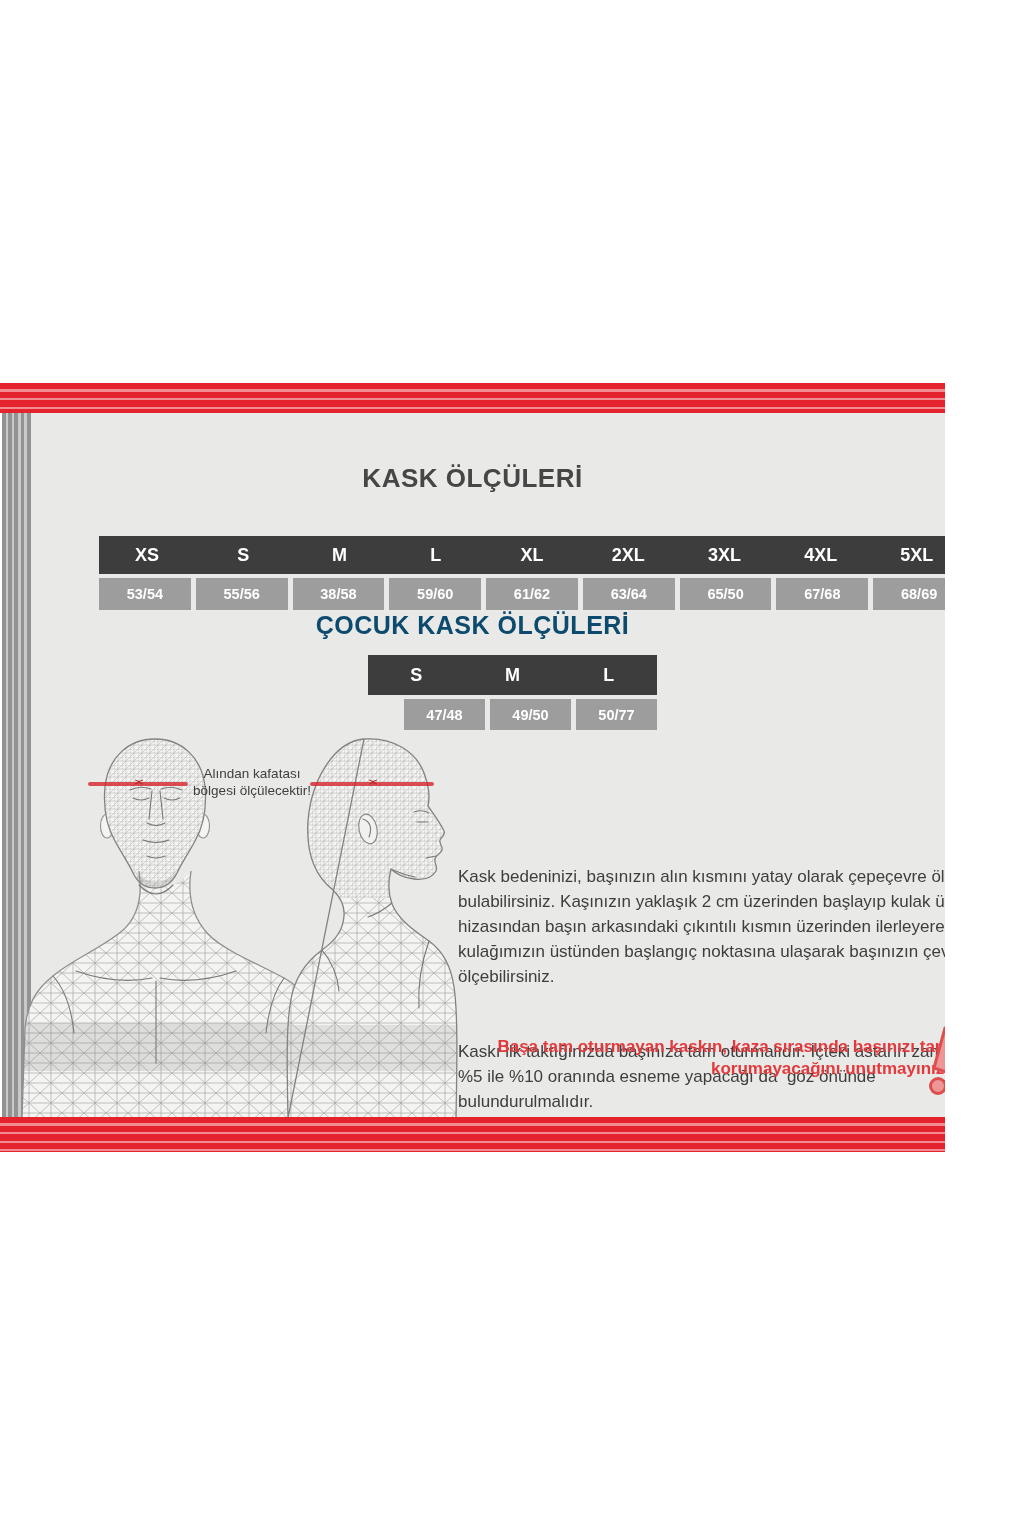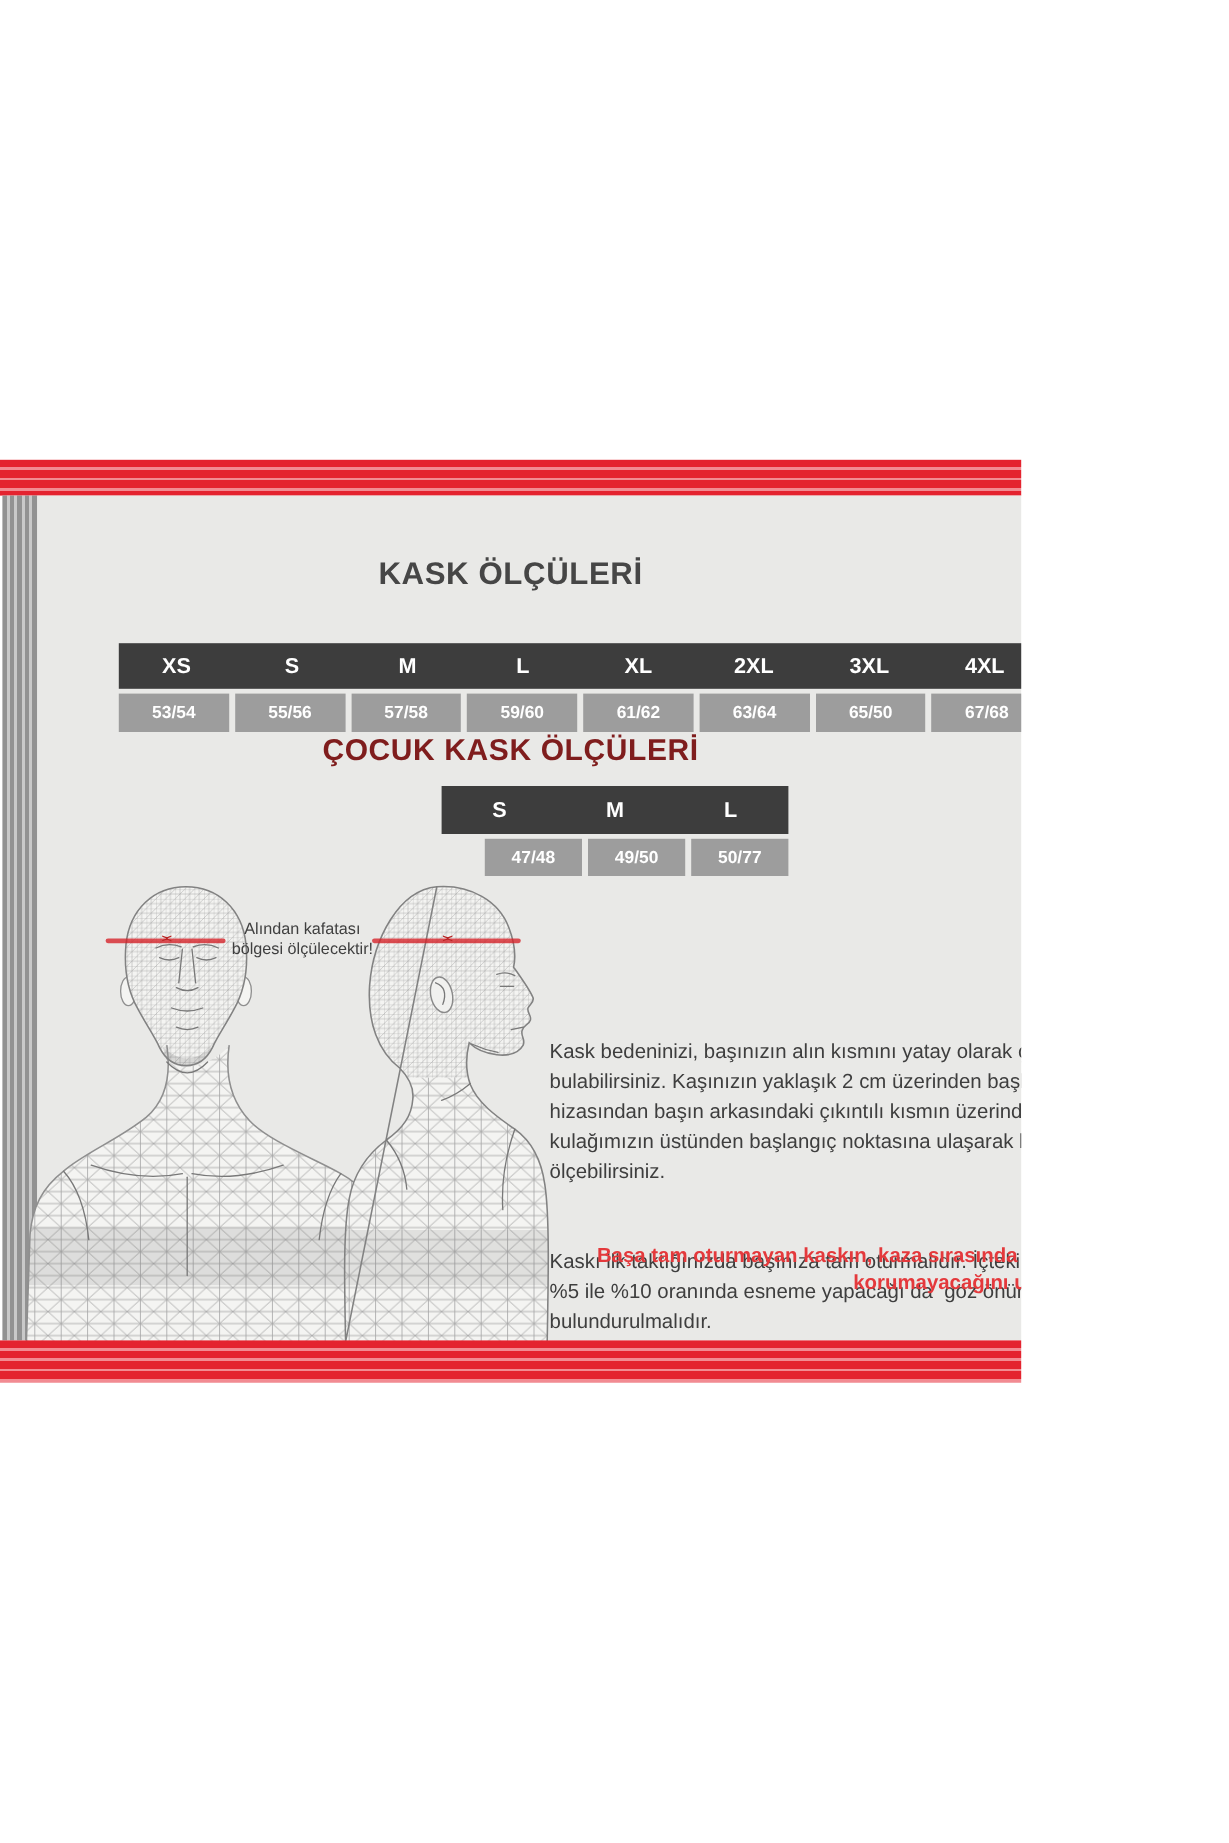--- a/index.html
+++ b/index.html
@@ -1,34 +1,34 @@
 <!DOCTYPE html>
 <html><head>
 <meta charset="utf-8">
 <style>
   html,body { margin:0; padding:0; background:#ffffff; font-family:"Liberation Sans",sans-serif; }
-  .canvas { position:relative; width:851px; height:1536px; background:#ffffff; overflow:hidden; }
+  .canvas { position:relative; width:945px; height:1536px; background:#ffffff; overflow:hidden; }
   .abs { position:absolute; }
 
   
   .red-band { left:0; width:1024px;
     background:repeating-linear-gradient(180deg,#e4232f 0px,#e4232f 6.4px,#f28b92 6.4px,#f28b92 8.6px); }
   .band-top { top:383px; height:30px; }
   .band-bottom { top:1117px; height:35px; }
   .stripe-col { top:413px; height:704px; width:29px;
     background:repeating-linear-gradient(90deg,#929292 0px,#929292 3.8px,#c9c9c9 3.8px,#c9c9c9 6.2px); }
   .stripe-left { left:2px; }
   .stripe-right { left:991px; }
   .content-bg { left:31px; top:413px; width:960px; height:704px; background:#e9e9e7; }
 
   
   .main-title { left:0; right:0; top:463px; text-align:center; font-size:26px; font-weight:bold;
     color:#464646; letter-spacing:0.5px; }
   .child-title { left:0; right:0; top:611px; text-align:center; font-size:25px; font-weight:bold;
-    color:#7f1d1d; letter-spacing:0.5px; }
+    color:#0c4a6e; letter-spacing:0.5px; }
 
   
   .size-table { }
   .adult-table { left:86px; top:536px; width:866px;padding-left:13px; }
   .child-table { left:368px; top:655px; width:289px; }
   .thead { display:flex; background:#3d3d3d; align-items:center; }
   .adult-table .thead { height:38px; }
   .child-table .thead { height:40px; }
   .thead .hcell { flex:1; text-align:center; color:#ffffff; font-weight:bold; font-size:18px; }
   .vrow { display:flex; gap:5px; margin-top:4px; }
@@ -79,21 +79,21 @@
       <div class="hcell">L</div>
       <div class="hcell">XL</div>
       <div class="hcell">2XL</div>
       <div class="hcell">3XL</div>
       <div class="hcell">4XL</div>
       <div class="hcell">5XL</div>
     </div>
     <div class="vrow">
       <div class="vcell">53/54</div>
       <div class="vcell">55/56</div>
-      <div class="vcell">57/58</div>
+      <div class="vcell">38/58</div>
       <div class="vcell">59/60</div>
       <div class="vcell">61/62</div>
       <div class="vcell">63/64</div>
       <div class="vcell">65/50</div>
       <div class="vcell">67/68</div>
       <div class="vcell">68/69</div>
     </div>
   </div>
 
   <div class="abs size-table child-table">

